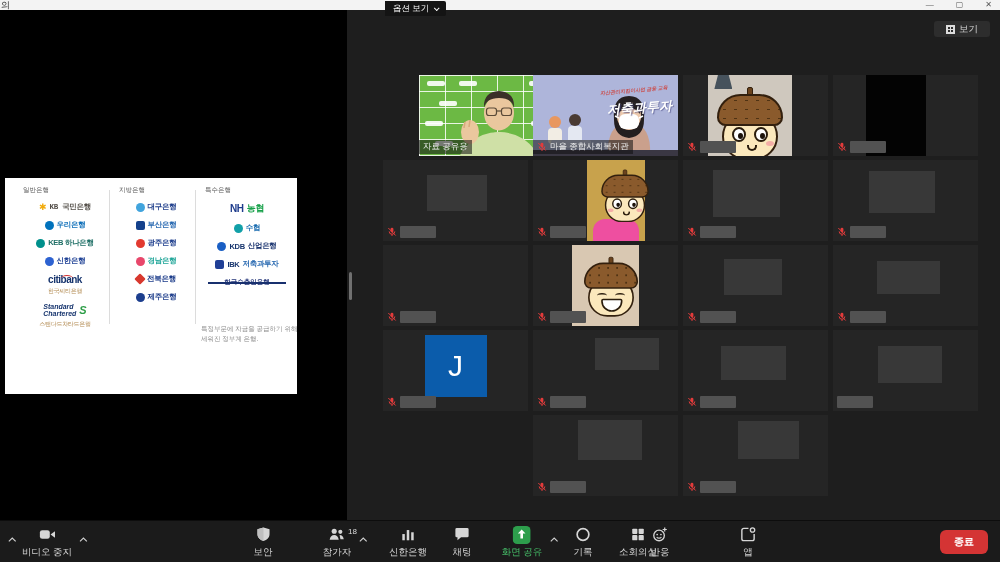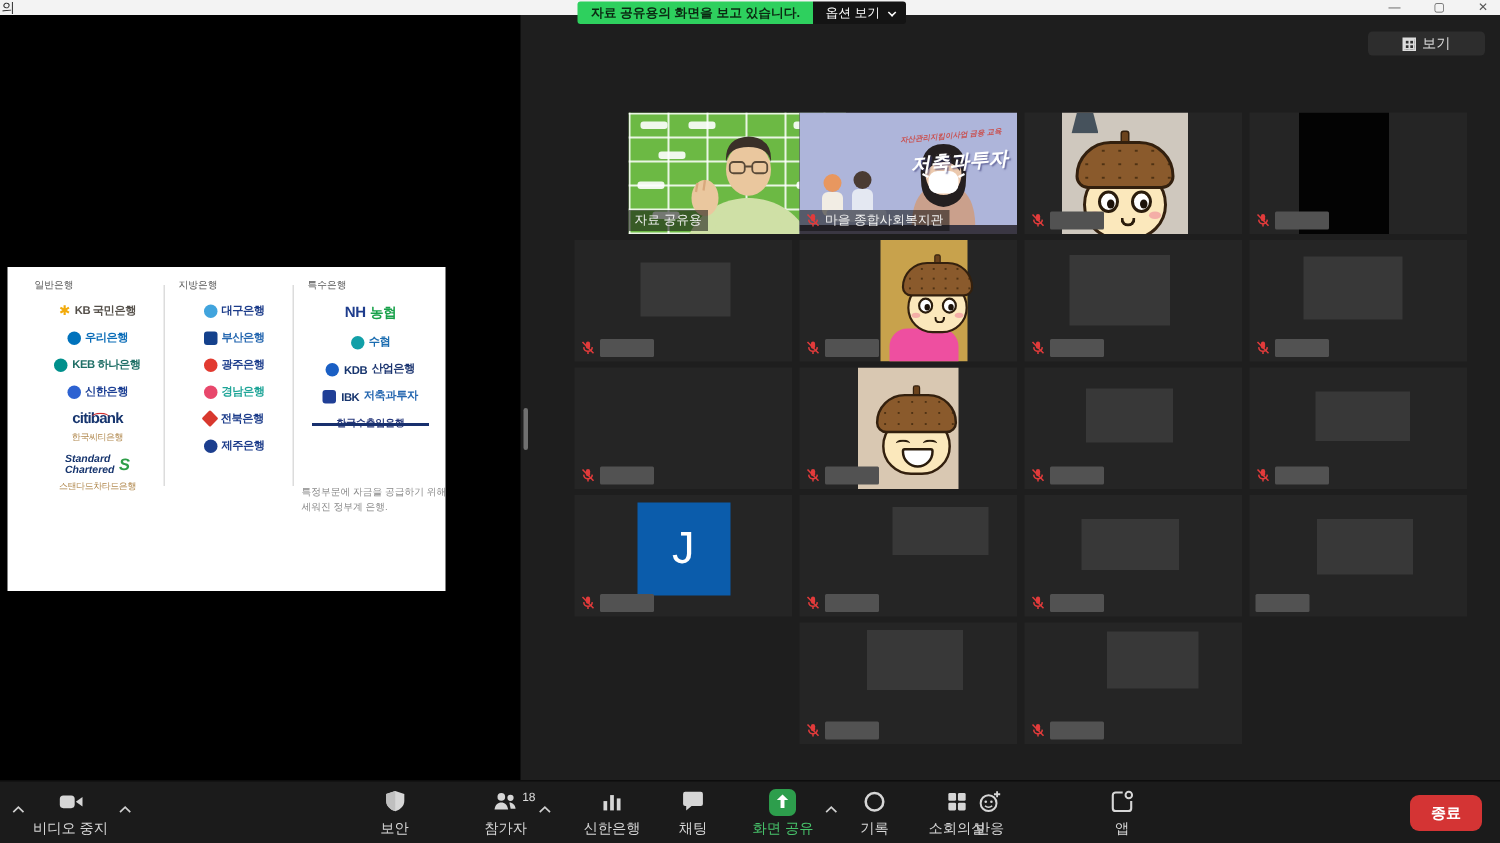--- a/index.html
+++ b/index.html
@@ -16,21 +16,21 @@
   .banner{background:#2ed05e;color:#0b2912;font-size:8.5px;font-weight:bold;display:flex;
     align-items:center;padding:0 9px;border-radius:2px 0 0 2px;white-space:nowrap}
   .options-btn{background:#141414;color:#fff;font-size:8.5px;display:flex;align-items:center;
     gap:5px;padding:0 8px;border:none;border-radius:0 2px 2px 0;cursor:pointer;white-space:nowrap}
   .chev{display:inline-block;width:4px;height:4px;border-right:1.3px solid currentColor;
     border-bottom:1.3px solid currentColor}
   .chev.down{transform:rotate(45deg) translateY(-1px)}
 
   
   .view-btn{position:absolute;top:21px;right:10px;height:16px;background:#2d2d2d;color:#dcdcdc;
-    font-size:9.5px;display:flex;align-items:center;gap:4px;padding:0 23px;border-radius:3px;
+    font-size:9.5px;display:flex;align-items:center;gap:4px;padding:0 12px;border-radius:3px;
     border:none;cursor:pointer;z-index:5}
   .grid-ico{width:9px;height:9px;background:
     linear-gradient(#dcdcdc 1px,transparent 1px) 0 0/3px 3px,
     linear-gradient(90deg,#dcdcdc 1px,transparent 1px) 0 0/3px 3px,#2d2d2d;
     border:1px solid #dcdcdc}
 
   
   .share-area{position:absolute;left:0;top:10px;width:347px;height:510px;background:#000}
   .slide{position:absolute;left:5px;top:168px;width:292px;height:216px;background:#fff}
   .slide-header{height:22px;background:linear-gradient(100deg,#181f60 0%,#20297a 55%,#2c3a9c 100%);
@@ -128,42 +128,41 @@
   <div class="titlebar">
     <span class="title-frag">의</span>
     <div class="winctrl">
       <span>—</span>
       <span>▢</span>
       <span>✕</span>
     </div>
   </div>
 
   <div class="banner-wrap">
-    <div class="banner">자료 공유용의 화면을 보고 있습니다.</div>
     <button class="options-btn">
       <span>옵션 보기</span>
       <span class="chev down"></span>
     </button>
   </div>
 
   <button class="view-btn">
     <span class="grid-ico"></span>
     <span>보기</span>
   </button>
 
   <div class="share-area">
     <div class="slide">
       <div class="slide-body" id="slide-body">
           <div class="v-div" style="left: 104px;"></div>
           <div class="v-div" style="left: 190px;"></div>
           <div class="s-col col-1">
             <div class="col-header">일반은행</div>
             <div class="bank">
               <span class="ico star" style="color: rgb(242, 171, 12);">✱</span>
-              <span class="bname" style="color: rgb(85, 80, 74);">KB 국민은행</span>
+              <span class="bname" style="color: rgb(85, 80, 74); font-family: Liberation Mono, monospace;">KB 국민은행</span>
             </div>
             <div class="bank">
               <span class="ico circle" style="background: rgb(0, 114, 188);"></span>
               <span class="bname" style="color: rgb(11, 109, 184);">우리은행</span>
             </div>
             <div class="bank">
               <span class="ico circle" style="background: rgb(0, 144, 140);"></span>
               <span class="bname" style="color: rgb(31, 111, 102);">KEB 하나은행</span>
             </div>
             <div class="bank">

